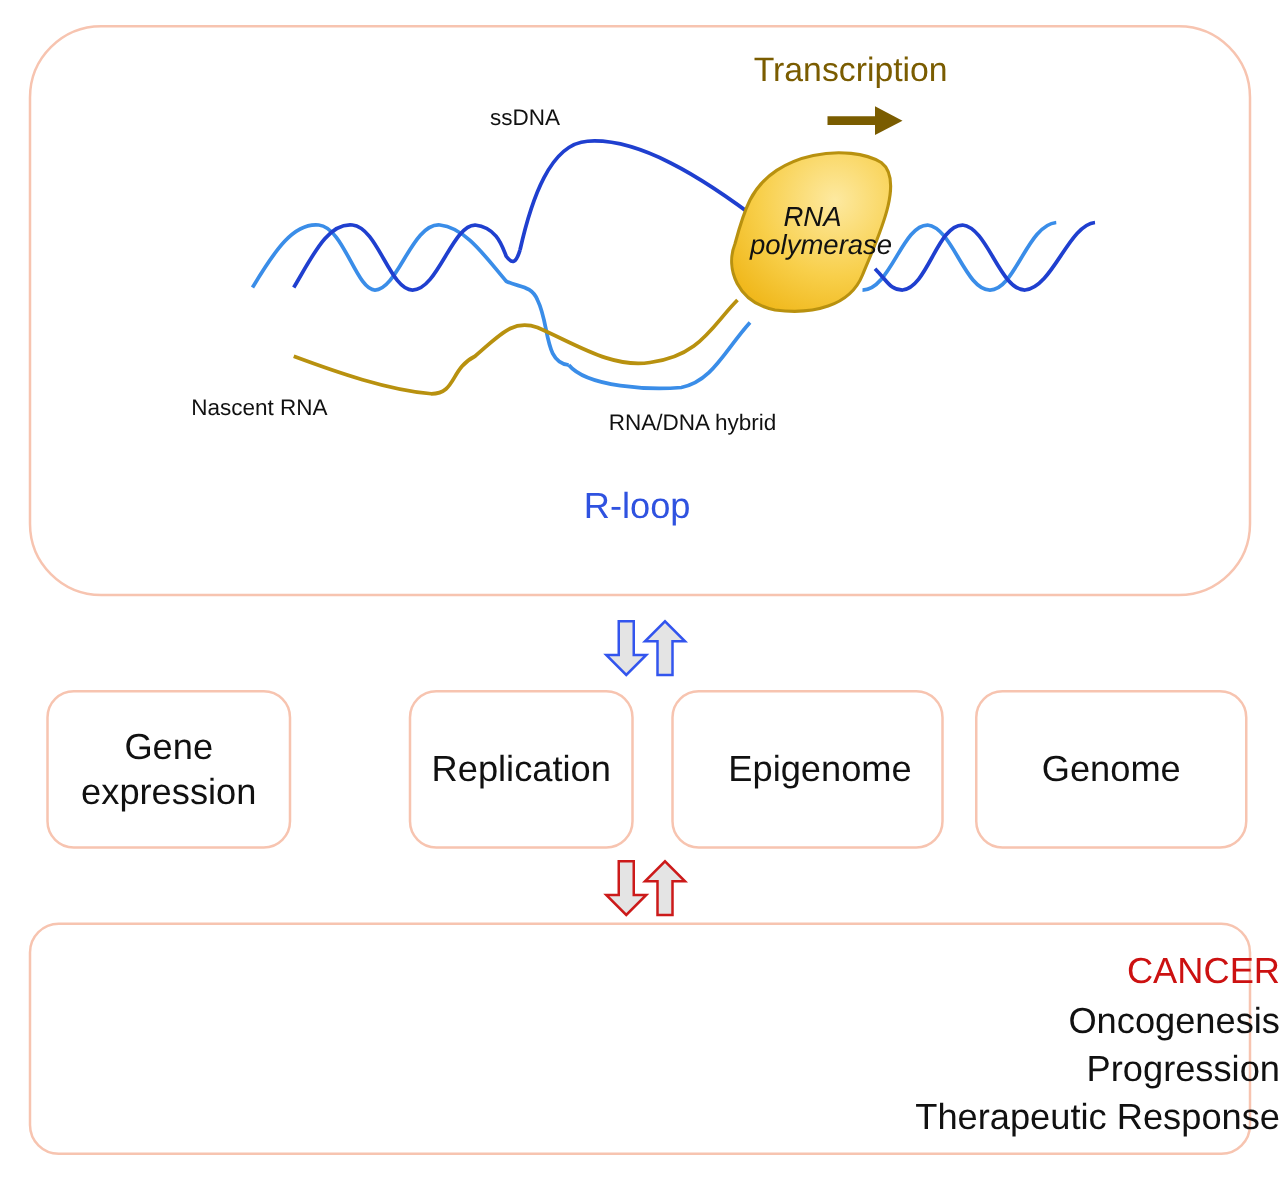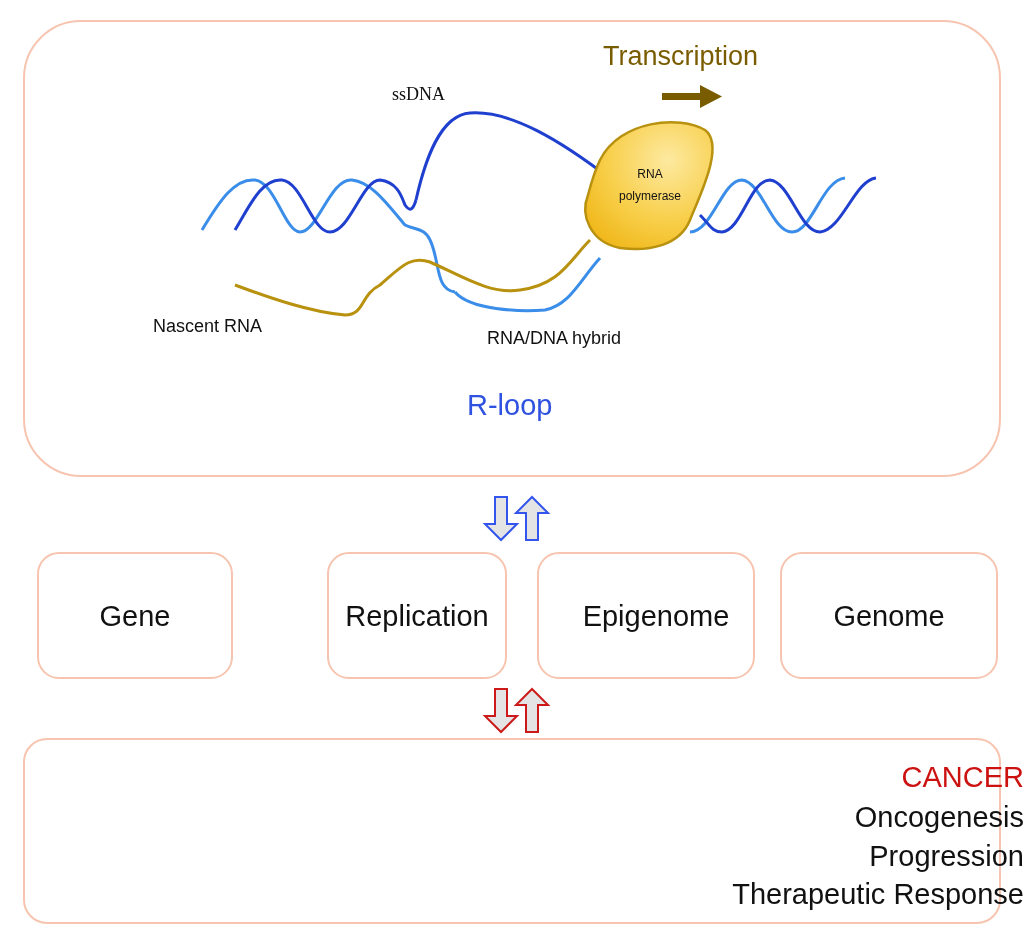--- a/index.html
+++ b/index.html
@@ -50,32 +50,33 @@
     <polygon points="526,540 538,540 538,513 548,513 532,497 516,513 526,513" fill="#e4e4e4" stroke="#3355ee" stroke-width="2"></polygon>
   </g>
 
   <g>
     <polygon points="495,689 507,689 507,716 517,716 501,732 485,716 495,716" fill="#e4e4e4" stroke="#cc1a1a" stroke-width="2"></polygon>
     <polygon points="526,732 538,732 538,705 548,705 532,689 516,705 526,705" fill="#e4e4e4" stroke="#cc1a1a" stroke-width="2"></polygon>
   </g>
 </svg>
 
 <div class="lbl" style="left:603px;top:41px;font-size:27px;color:#7a5c00;">Transcription</div>
-<div class="lbl" style="left:392px;top:84px;font-size:18px;font-family:Liberation Serif, serif;">ssDNA</div>
-<div class="lbl" style="left:600px;top:163px;width:100px;text-align:center;font-size:12px;line-height:22px;">
+<div class="lbl" style="left:392px;top:84px;font-size:18px;">ssDNA</div>
+<div class="lbl" style="left:600px;top:163px;width:100px;text-align:center;font-size:22px;line-height:22px;font-style:italic;">
   <div>RNA</div>
   <div>polymerase</div>
 </div>
 <div class="lbl" style="left:153px;top:316px;font-size:18px;">Nascent RNA</div>
 <div class="lbl" style="left:487px;top:328px;font-size:18px;">RNA/DNA hybrid</div>
 <div class="lbl" style="left:467px;top:389px;font-size:29px;color:#2f52e0;">R-loop</div>
 
 <div class="box mid-box" style="left:37px;width:196px;">
   <div>
       <div>Gene</div>
+      <div>expression</div>
     </div>
 </div>
 <div class="box mid-box" style="left:284px;width:180px;margin-left:43px;">
   <div>Replication</div>
 </div>
 <div class="box mid-box" style="left:537px;width:218px;padding-left:20px;">
   <div>Epigenome</div>
 </div>
 <div class="box mid-box" style="left:780px;width:218px;">
   <div>

